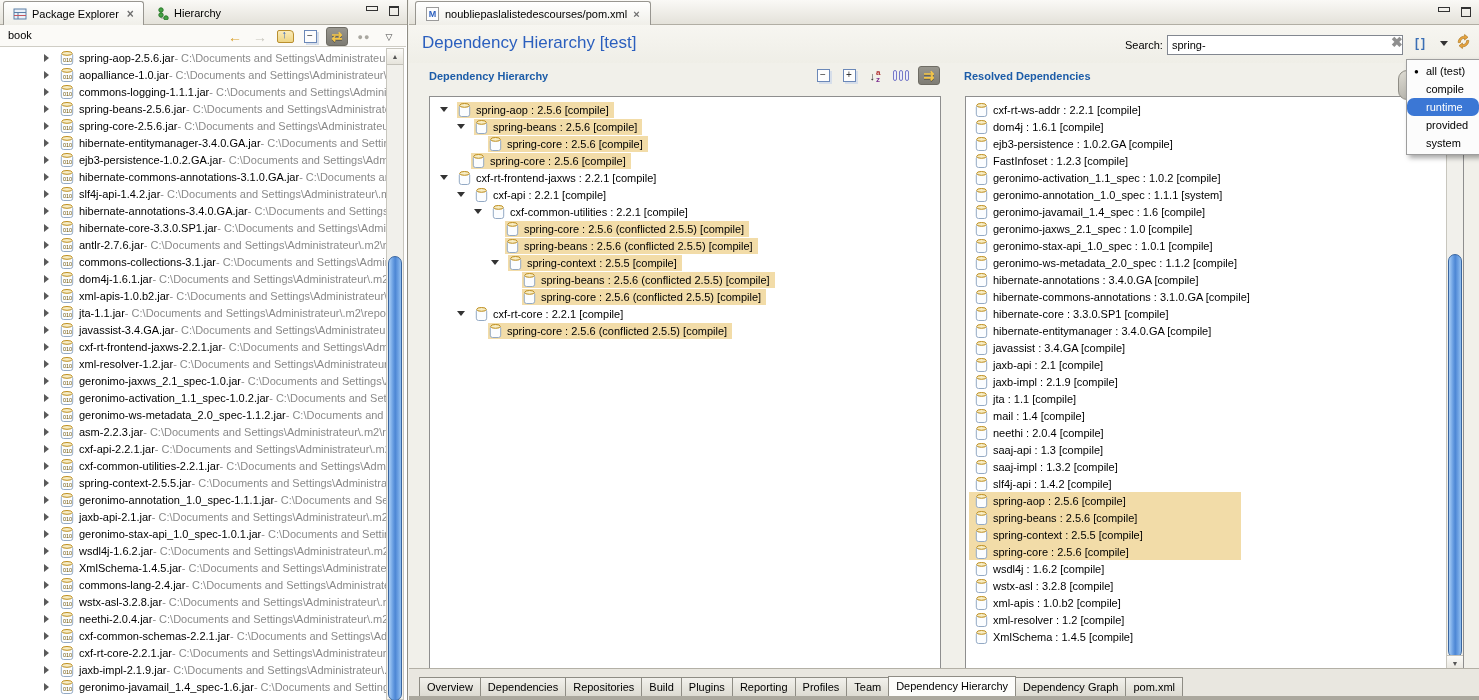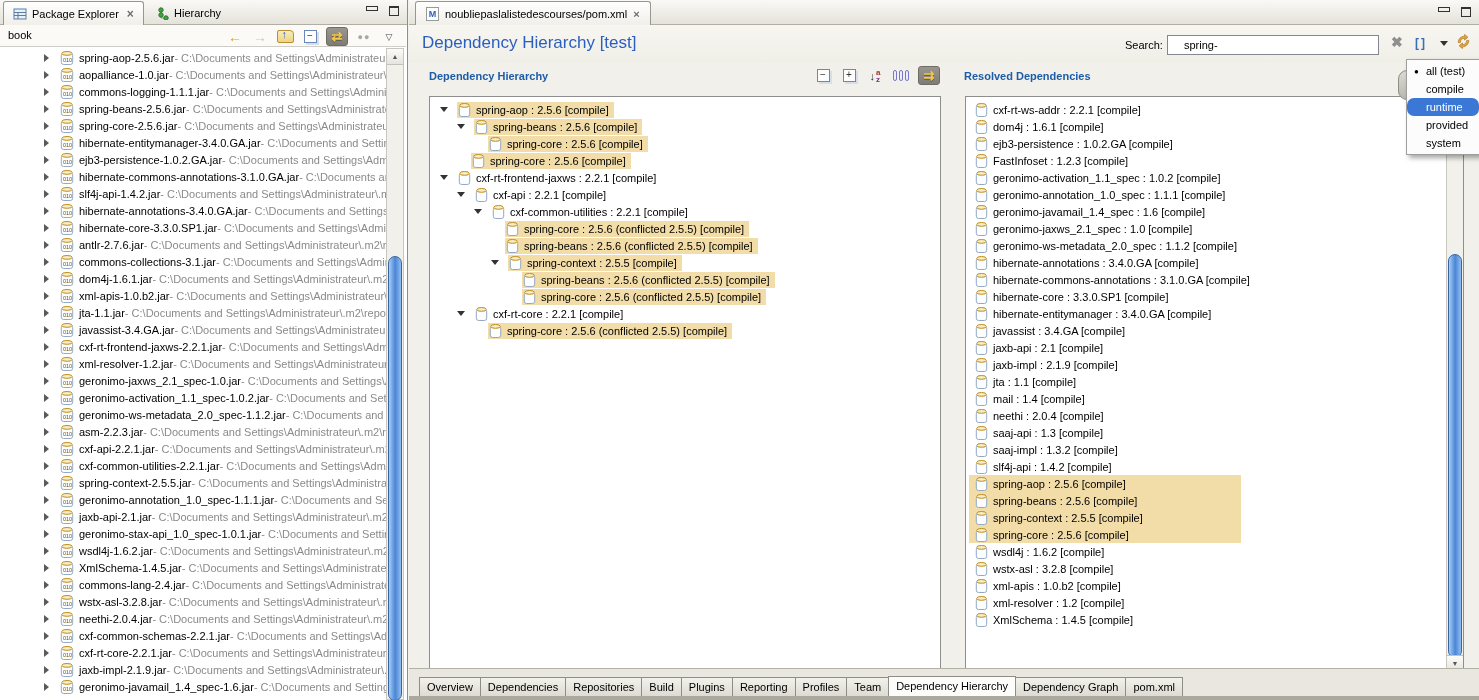--- a/index.html
+++ b/index.html
@@ -51,21 +51,21 @@
   
   .editor { position:absolute; left:409px; top:0; right:0; bottom:0; background:#F1F0EA; }
   .ed-tabbar { position:absolute; left:0; top:0; right:0; height:25px; background:linear-gradient(#FAF9F6,#E4E2DA); border-bottom:1px solid #B1AEA4; }
   .ed-tab { position:absolute; left:6px; top:1px; height:24px; display:flex; align-items:center; gap:6px; padding:0 10px;
     background:linear-gradient(#FFFFFF,#F0EFE9); border:1px solid #989690; border-bottom:none; border-radius:3px 3px 0 0; }
   .mvn-icon { width:13px; height:14px; background:#FDFDFD; border:1px solid #9A9A9A; color:#2B5FBE; font-weight:bold; font-size:9px; text-align:center; line-height:13px; }
 
   .form-header { position:absolute; left:0; top:25px; right:0; height:38px; background:linear-gradient(#F7F6F1,#EFEEE7); }
   .page-title { position:absolute; left:13px; top:8px; font-size:17px; color:#2B5FBE;text-align:center; }
   .search-label { position:absolute; left:716px; top:14px; color:#000; }
-  .search-input { position:absolute; left:758px; top:10px; width:212px; height:20px; border:1px solid #828790; background:#fff; font:11px "Liberation Sans",sans-serif; padding:0 16px; }
+  .search-input { position:absolute; left:758px; top:10px; width:236px; height:20px; border:1px solid #828790; background:#fff; font:11px "Liberation Sans",sans-serif; padding:0 4px; }
   .clear-icon { position:absolute; left:982px; top:9px; color:#8F8F8F; font-weight:bold; font-size:14px; }
   .scope-icon { position:absolute; left:1006px; top:11px; color:#3B6FB5; font-weight:bold; font-size:12px; letter-spacing:2px; }
   .scope-caret { position:absolute; left:1031px; top:16px; width:0; height:0; border-left:4px solid transparent; border-right:4px solid transparent; border-top:5px solid #333; }
   .refresh-icon { position:absolute; left:1046px; top:8px; }
 
   .form-body { position:absolute; left:0; top:63px; right:0; bottom:24px; }
   .sec-title { position:absolute; top:7px; font-weight:bold; color:#1C5CA8; }
   .hier-title { left:20px; } .res-title { left:555px; }
   .hier-tools { position:absolute; left:405px; top:3px; display:flex; align-items:center; gap:8px; }
   .sort-icon { display:flex; align-items:center; }
@@ -772,35 +772,42 @@
             <path d="M2.5 4 h8 a1.2 1.2 0 0 1 1.2 1.2 v7 a2.3 2.3 0 0 1 -2.3 2.3 h-5.8 a2.3 2.3 0 0 1 -2.3 -2.3 v-7 A1.2 1.2 0 0 1 2.5 4 Z" fill="#FBFDFF" stroke="#93A9C4"></path>
             <ellipse cx="6.5" cy="3.4" rx="4.8" ry="1.9" fill="#F7EDC6" stroke="#BE8E1E"></ellipse>
           </svg>
           <span class="rlabel">geronimo-activation_1.1_spec : 1.0.2 [compile]</span>
         </div>
         <div class="res-row">
           <svg class="jicon " width="13" height="15" viewBox="0 0 13 15">
             <path d="M2.5 4 h8 a1.2 1.2 0 0 1 1.2 1.2 v7 a2.3 2.3 0 0 1 -2.3 2.3 h-5.8 a2.3 2.3 0 0 1 -2.3 -2.3 v-7 A1.2 1.2 0 0 1 2.5 4 Z" fill="#FBFDFF" stroke="#93A9C4"></path>
             <ellipse cx="6.5" cy="3.4" rx="4.8" ry="1.9" fill="#F7EDC6" stroke="#BE8E1E"></ellipse>
           </svg>
-          <span class="rlabel">geronimo-annotation_1.0_spec : 1.1.1 [compile]</span>
+          <span class="rlabel">geronimo-annotation_1.0_spec : 1.1.1 [system]</span>
         </div>
         <div class="res-row">
           <svg class="jicon " width="13" height="15" viewBox="0 0 13 15">
             <path d="M2.5 4 h8 a1.2 1.2 0 0 1 1.2 1.2 v7 a2.3 2.3 0 0 1 -2.3 2.3 h-5.8 a2.3 2.3 0 0 1 -2.3 -2.3 v-7 A1.2 1.2 0 0 1 2.5 4 Z" fill="#FBFDFF" stroke="#93A9C4"></path>
             <ellipse cx="6.5" cy="3.4" rx="4.8" ry="1.9" fill="#F7EDC6" stroke="#BE8E1E"></ellipse>
           </svg>
           <span class="rlabel">geronimo-javamail_1.4_spec : 1.6 [compile]</span>
         </div>
         <div class="res-row">
           <svg class="jicon " width="13" height="15" viewBox="0 0 13 15">
             <path d="M2.5 4 h8 a1.2 1.2 0 0 1 1.2 1.2 v7 a2.3 2.3 0 0 1 -2.3 2.3 h-5.8 a2.3 2.3 0 0 1 -2.3 -2.3 v-7 A1.2 1.2 0 0 1 2.5 4 Z" fill="#FBFDFF" stroke="#93A9C4"></path>
             <ellipse cx="6.5" cy="3.4" rx="4.8" ry="1.9" fill="#F7EDC6" stroke="#BE8E1E"></ellipse>
           </svg>
           <span class="rlabel">geronimo-jaxws_2.1_spec : 1.0 [compile]</span>
+        </div>
+        <div class="res-row">
+          <svg class="jicon " width="13" height="15" viewBox="0 0 13 15">
+            <path d="M2.5 4 h8 a1.2 1.2 0 0 1 1.2 1.2 v7 a2.3 2.3 0 0 1 -2.3 2.3 h-5.8 a2.3 2.3 0 0 1 -2.3 -2.3 v-7 A1.2 1.2 0 0 1 2.5 4 Z" fill="#FBFDFF" stroke="#93A9C4"></path>
+            <ellipse cx="6.5" cy="3.4" rx="4.8" ry="1.9" fill="#F7EDC6" stroke="#BE8E1E"></ellipse>
+          </svg>
+          <span class="rlabel">geronimo-stax-api_1.0_spec : 1.0.1 [compile]</span>
         </div>
         <div class="res-row">
           <svg class="jicon " width="13" height="15" viewBox="0 0 13 15">
             <path d="M2.5 4 h8 a1.2 1.2 0 0 1 1.2 1.2 v7 a2.3 2.3 0 0 1 -2.3 2.3 h-5.8 a2.3 2.3 0 0 1 -2.3 -2.3 v-7 A1.2 1.2 0 0 1 2.5 4 Z" fill="#FBFDFF" stroke="#93A9C4"></path>
             <ellipse cx="6.5" cy="3.4" rx="4.8" ry="1.9" fill="#F7EDC6" stroke="#BE8E1E"></ellipse>
           </svg>
           <span class="rlabel">geronimo-ws-metadata_2.0_spec : 1.1.2 [compile]</span>
         </div>
         <div class="res-row">
           <svg class="jicon " width="13" height="15" viewBox="0 0 13 15">

